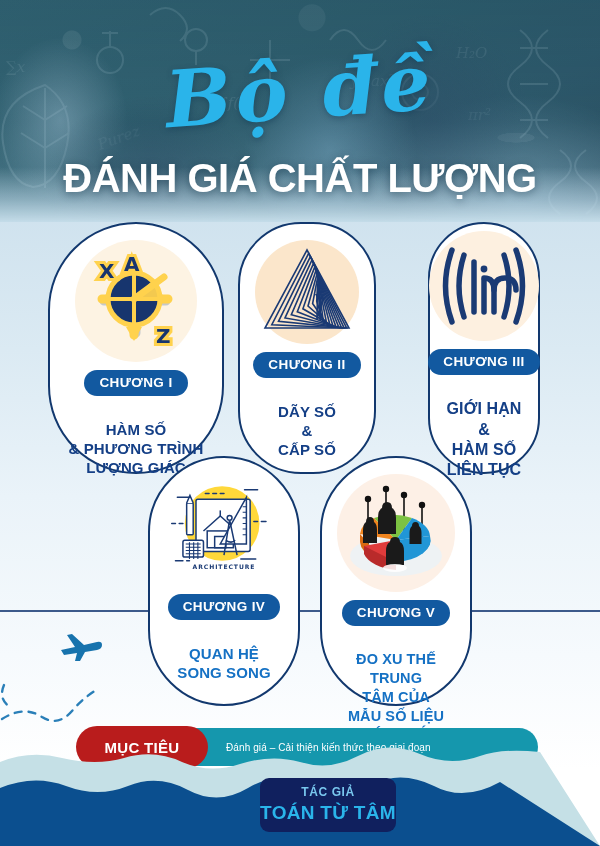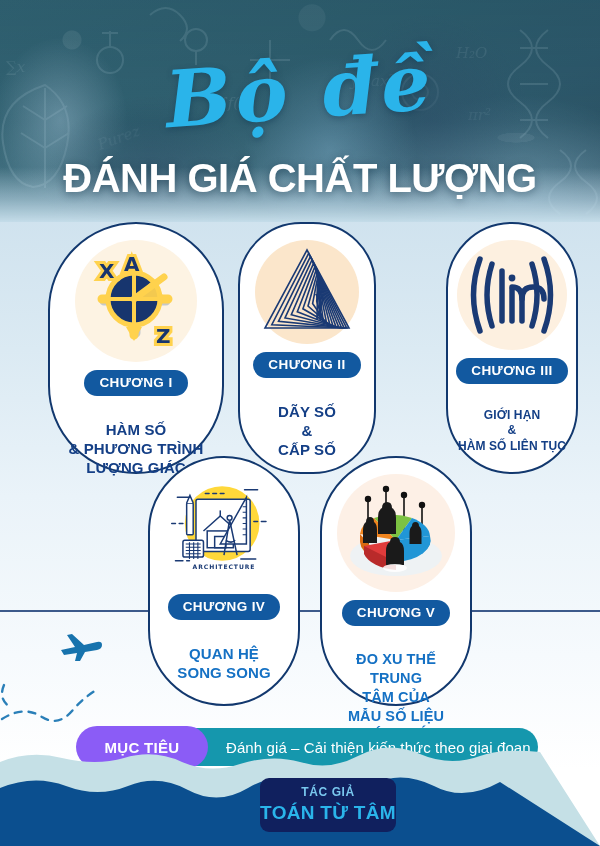--- a/index.html
+++ b/index.html
@@ -71,21 +71,21 @@
 
   
   .card{
     position:absolute;background:#ffffff;border:2.5px solid #12386e;
     border-radius:92px;box-sizing:border-box;
     display:flex;flex-direction:column;align-items:center;
   }
   .card-top{width:176px;height:252px;top:222px;border-radius:88px;}
   .c1{left:48px;}
   .c2{left:238px;width:138px;border-radius:63px;}
-  .c3{left:446px;width:132px;border-radius:66px;}
+  .c3{left:428px;width:112px;border-radius:66px;justify-content:center;}
   .card-bot{width:152px;height:250px;top:456px;border-radius:76px;}
   .c4{left:148px;}
   .c5{left:320px;width:152px;}
 
   .icon-wrap{
     border-radius:50%;display:flex;align-items:center;justify-content:center;
     margin-top:16px;flex:0 0 auto;
   }
   .icon-c1{width:122px;height:122px;background:#fdf3e3;}
   .icon-c2{width:104px;height:104px;background:#fbe6cb;}
@@ -98,35 +98,35 @@
     padding:5px 15px 6px;font-size:13.5px;font-weight:700;letter-spacing:.4px;
     white-space:nowrap;
   }
   .card-title{
     margin-top:24px;text-align:center;color:#12509a;font-weight:700;
     font-size:15px;line-height:1.28;letter-spacing:.1px;padding:0 6px;
   }
   .c1 .card-title,.c2 .card-title,.c3 .card-title{color:#143f86;}
   .c4 .card-title,.c5 .card-title{color:#1571c4;}
   .c5 .card-title{font-size:14.5px;line-height:1.3;}
-  .c3 .card-title{font-size:12px;}
+  .c3 .card-title{font-size:16px;}
 
   
   .goalbar{
     position:absolute;left:78px;top:728px;width:460px;height:38px;
     background:#1597ad;border-radius:19px;display:flex;align-items:center;
   }
   .goal-pill{
     position:absolute;left:-2px;top:-2px;height:42px;min-width:132px;
-    background:#8b5cf6;border-radius:21px;display:flex;align-items:center;
+    background:#b91c1c;border-radius:21px;display:flex;align-items:center;
     justify-content:center;color:#fff;font-weight:700;font-size:15px;letter-spacing:.3px;
     padding:0 18px;box-sizing:border-box;
   }
   .goal-text{
-    margin-left:148px;color:#ffffff;font-size:15px;font-weight:400;
+    margin-left:148px;color:#ffffff;font-size:10px;font-weight:400;
     letter-spacing:.1px;white-space:nowrap;
   }
 
   
   .waves{position:absolute;left:0;bottom:0;width:600px;height:120px;}
   .author{
     position:absolute;left:232px;top:778px;width:136px;height:54px;
     background:#10205e;border-radius:9px;display:flex;flex-direction:column;
     align-items:center;justify-content:center;box-sizing:border-box;margin-left:28px;
   }

